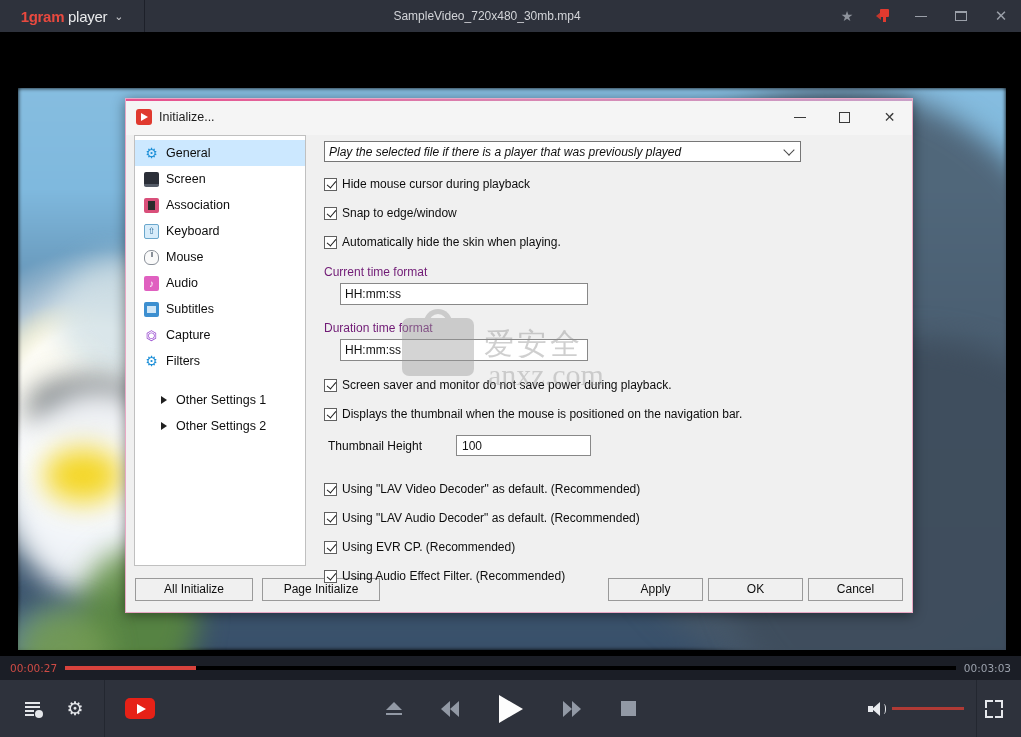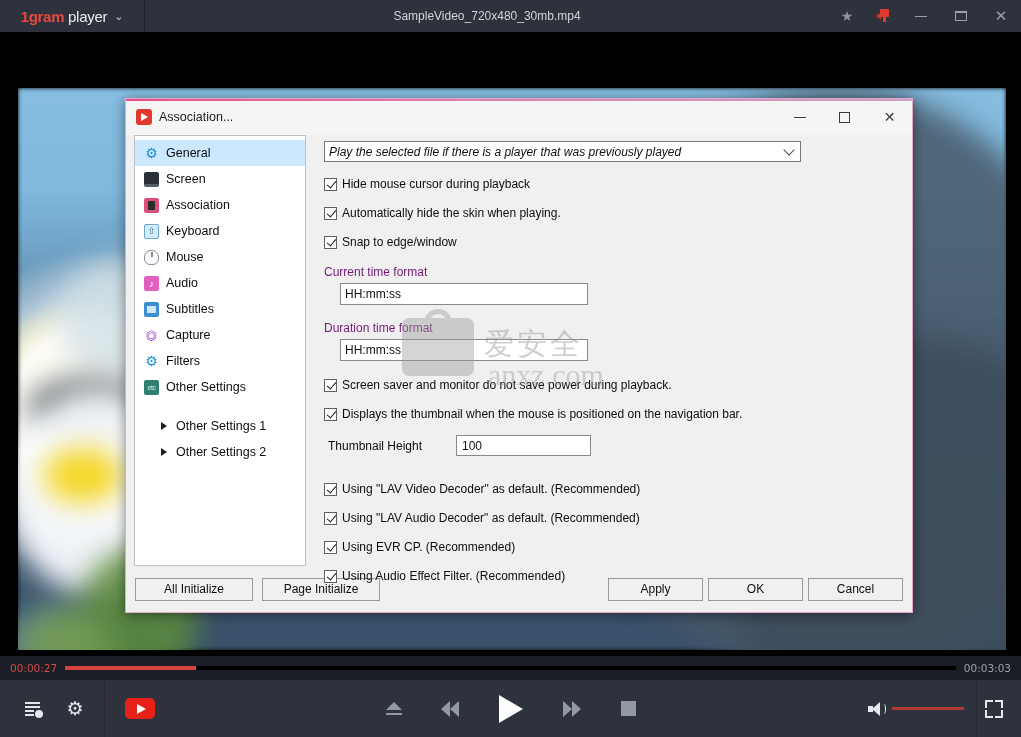--- a/index.html
+++ b/index.html
@@ -377,21 +377,21 @@
       <div class="blob b-green1"></div>
       <div class="blob b-green2"></div>
     </div>
   </div>
 
   <div class="dialog">
     <div class="dlg-top-accent"></div>
 
     <div class="dlg-titlebar">
       <span class="dlg-icon"></span>
-      <span class="dlg-title">Association...</span>
+      <span class="dlg-title">Initialize...</span>
       <div class="dlg-wbtns">
         <div class="dlg-wbtn">
           <span class="dwb-min"></span>
         </div>
         <div class="dlg-wbtn">
           <span class="dwb-max"></span>
         </div>
         <div class="dlg-wbtn">
           <span style="font-size:14px">✕</span>
         </div>
@@ -430,24 +430,20 @@
           <span>Subtitles</span>
         </div>
         <div class="tree-item">
           <span class="tree-ico ic-cap">⏣</span>
           <span>Capture</span>
         </div>
         <div class="tree-item">
           <span class="tree-ico ic-filt">⚙</span>
           <span>Filters</span>
         </div>
-        <div class="tree-item">
-          <span class="tree-ico ic-other">etc</span>
-          <span>Other Settings</span>
-        </div>
         <div style="height:13px"></div>
         <div class="tree-sub">
           <span class="tri"></span>
           <span>Other Settings 1</span>
         </div>
         <div class="tree-sub">
           <span class="tri"></span>
           <span>Other Settings 2</span>
         </div>
       </div>
@@ -458,25 +454,25 @@
           <span>Play the selected file if there is a player that was previously played</span>
           <span class="combo-chev"></span>
         </div>
 
         <div class="cbrow">
           <span class="cbox on"></span>
           <span class="cblabel">Hide mouse cursor during playback</span>
         </div>
         <div class="cbrow">
           <span class="cbox on"></span>
+          <span class="cblabel">Snap to edge/window</span>
+        </div>
+        <div class="cbrow">
+          <span class="cbox on"></span>
           <span class="cblabel">Automatically hide the skin when playing.</span>
-        </div>
-        <div class="cbrow">
-          <span class="cbox on"></span>
-          <span class="cblabel">Snap to edge/window</span>
         </div>
 
         <div class="fieldlabel">Current time format</div>
         <div class="textinput">
           <span>HH:mm:ss</span>
         </div>
 
         <div class="fieldlabel">Duration time format</div>
         <div class="textinput">
           <span>HH:mm:ss</span>

